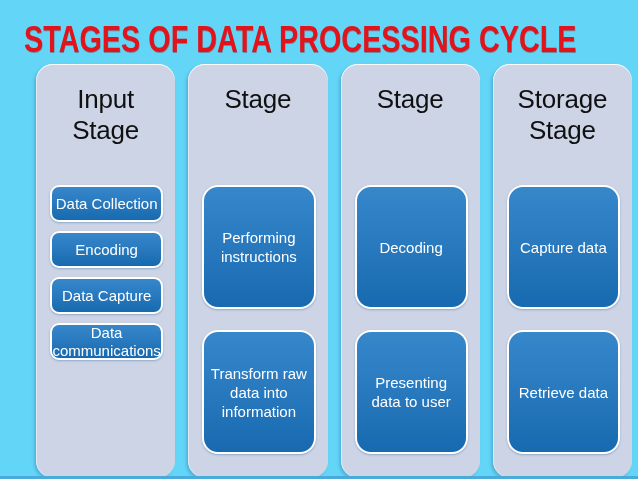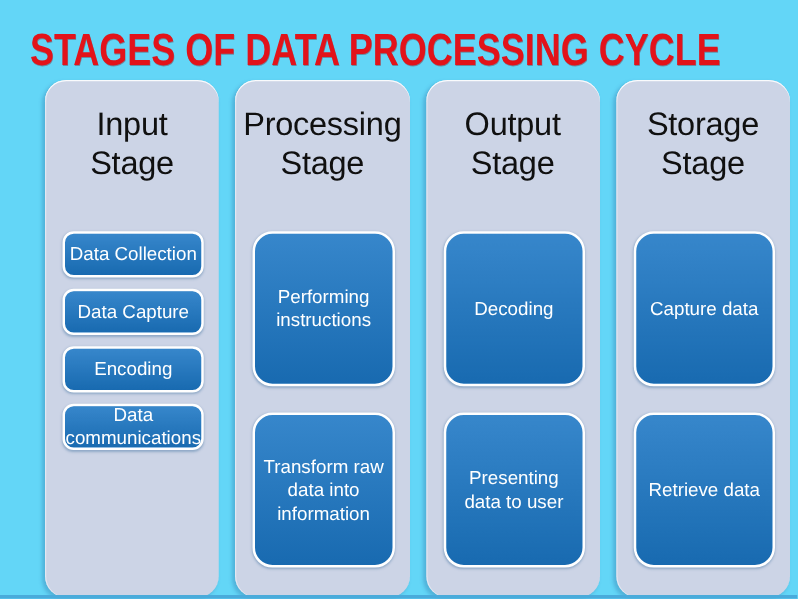--- a/index.html
+++ b/index.html
@@ -100,40 +100,38 @@
 
 <div class="columns">
 
   <div class="panel">
     <div class="panel-heading">
       <div>Input</div>
       <div>Stage</div>
     </div>
     <div class="boxes">
       <div class="box small">Data Collection</div>
+      <div class="box small">Encoding</div>
       <div class="box small">Data Capture</div>
-      <div class="box small">Encoding</div>
       <div class="box small">Data communications</div>
     </div>
   </div>
 
   <div class="panel">
     <div class="panel-heading">
-      <div>Processing</div>
       <div>Stage</div>
     </div>
     <div class="boxes">
       <div class="box large">Performing instructions</div>
       <div class="box large">Transform raw data into information</div>
     </div>
   </div>
 
   <div class="panel">
     <div class="panel-heading">
-      <div>Output</div>
       <div>Stage</div>
     </div>
     <div class="boxes">
       <div class="box large">Decoding</div>
       <div class="box large">Presenting data to user</div>
     </div>
   </div>
 
   <div class="panel">
     <div class="panel-heading">

